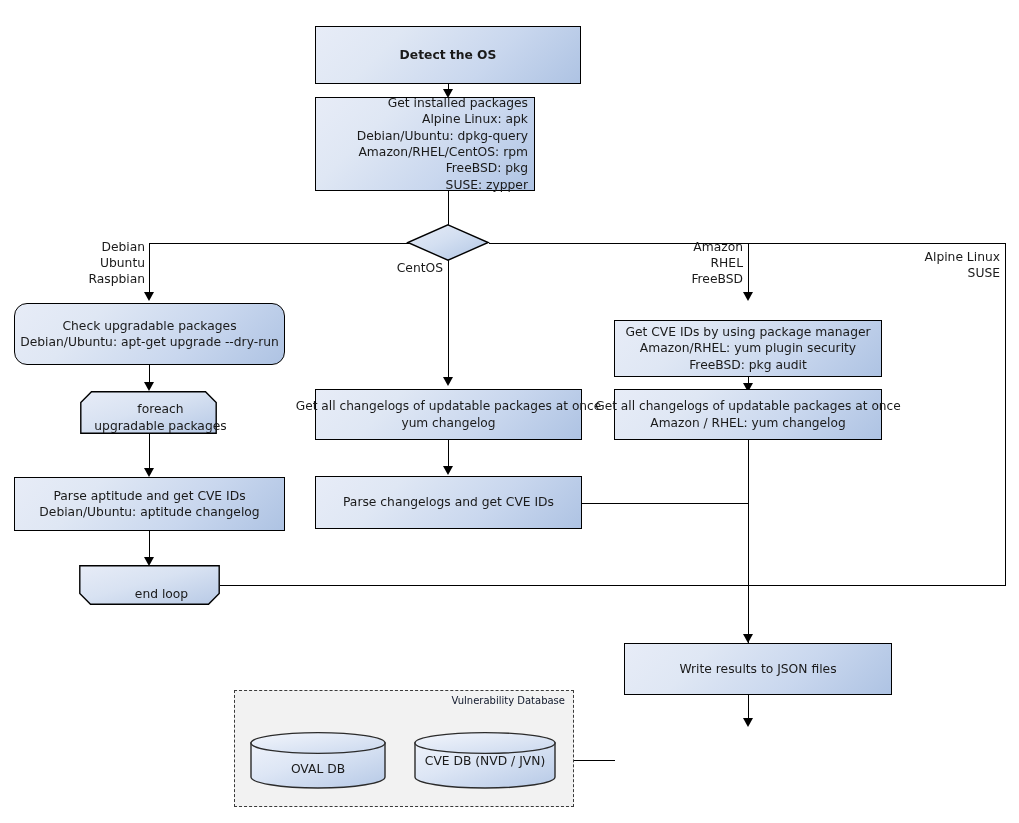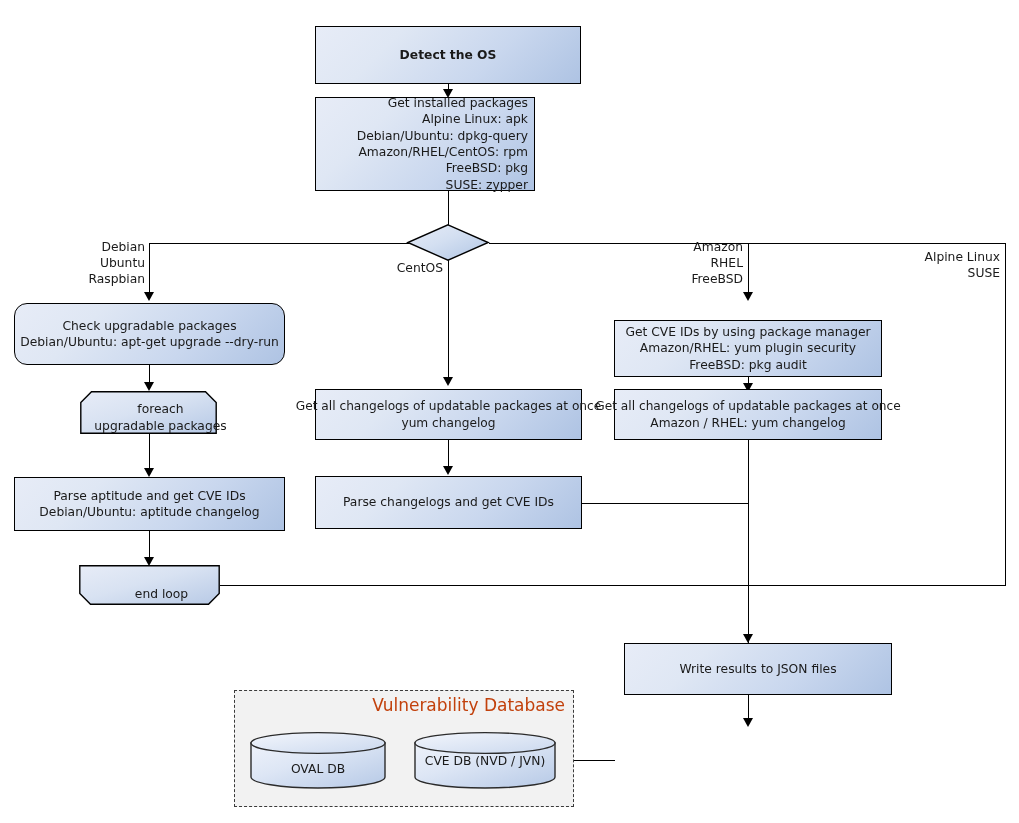--- a/index.html
+++ b/index.html
@@ -74,22 +74,22 @@
   
   .dbgroup{
     position:absolute;
     box-sizing:border-box;
     border:1.6px dashed #3a3a3a;
     background:#f2f2f2;
   }
   .dbgroup-title{
     position:absolute;
     right:8px;top:4px;
-    font-size:17px;
-    color:#c2410c;
+    font-size:10px;
+    color:#0f172a;
     white-space:nowrap;
     margin-left:17px;
   }
   .cyl{position:absolute;}
   .cyl svg{display:block;overflow:visible;}
   .cyl .cyl-label{
     position:absolute;
     left:0;right:0;
     top:50%;
     transform:translateY(-46%);

